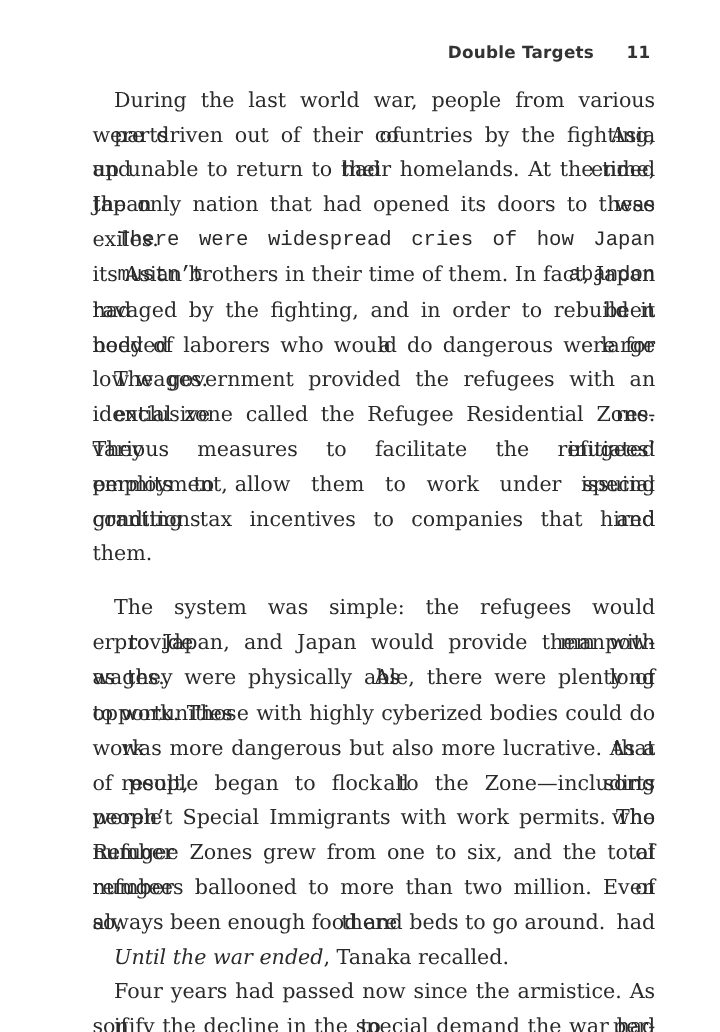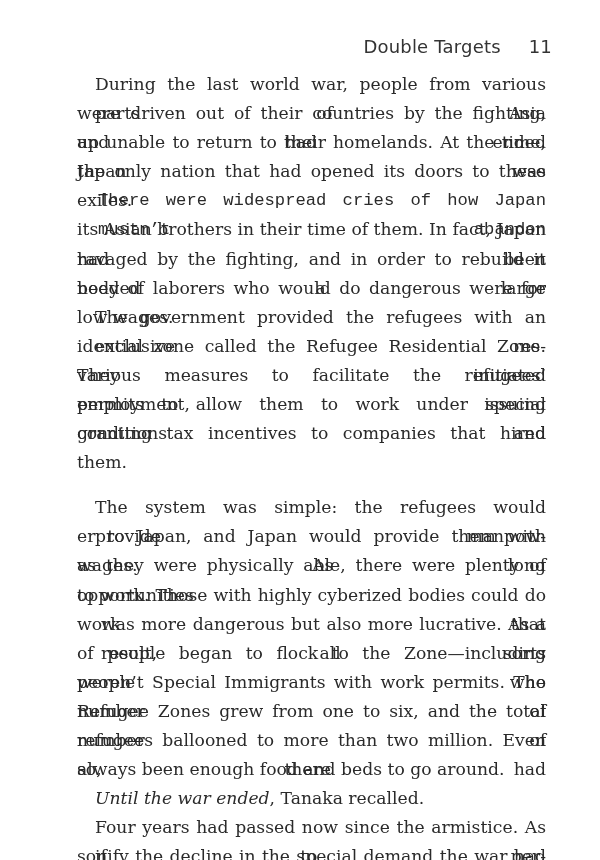--- a/index.html
+++ b/index.html
@@ -1,21 +1,22 @@
 <!DOCTYPE html>
 <html><head>
 <meta charset="utf-8">
 <style>
   html, body { margin: 0; padding: 0; background: #ffffff; }
   body { width: 600px; height: 860px; position: relative; overflow: hidden; }
   .page { position: absolute; left: 0; top: 0; width: 600px; height: 860px; background: #fff; }
   .running-head {
-    position: absolute; top: 36px; right: 48px;
-    font-family: "DejaVu Sans", sans-serif; font-size: 18px; color: #333;
+    position: absolute; top: 36px; right: 58px;
+    font-family: "DejaVu Sans", sans-serif; font-size: 14px; color: #333;
     letter-spacing: 0.2px;
+    font-weight: bold;
   }
   .running-head .title { margin-right: 22px; }
   .body-text {
     position: absolute; left: 77px; top: 70px; width: 469px;
     font-family: "DejaVu Serif", serif; font-size: 17.2px; line-height: 29.1px; color: #2a2a2a;
   }
   .line { display: block; text-align: justify; text-align-last: justify; white-space: nowrap; height: 29.1px; overflow: visible; }
   .line.last { text-align-last: left; }
   .line.indent { padding-left: 18px; }
   .line.indent2 { padding-left: 21px; font-family: Liberation Mono, monospace; }

